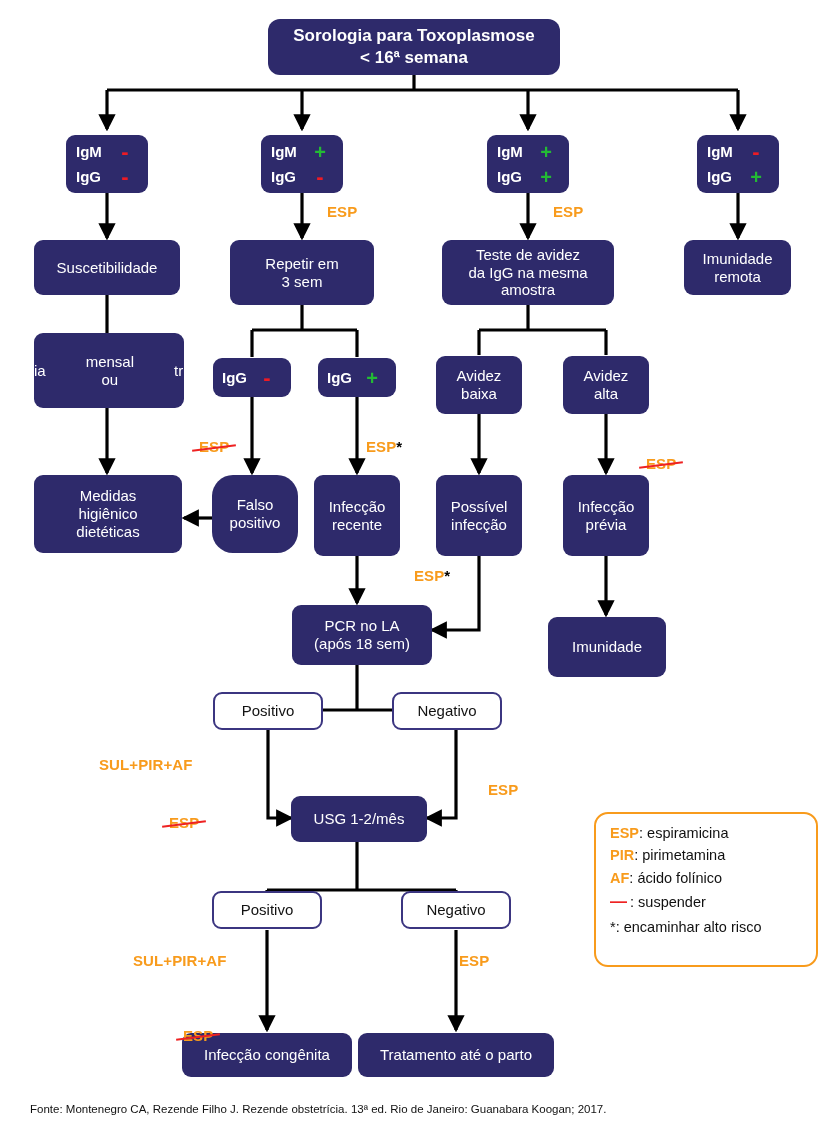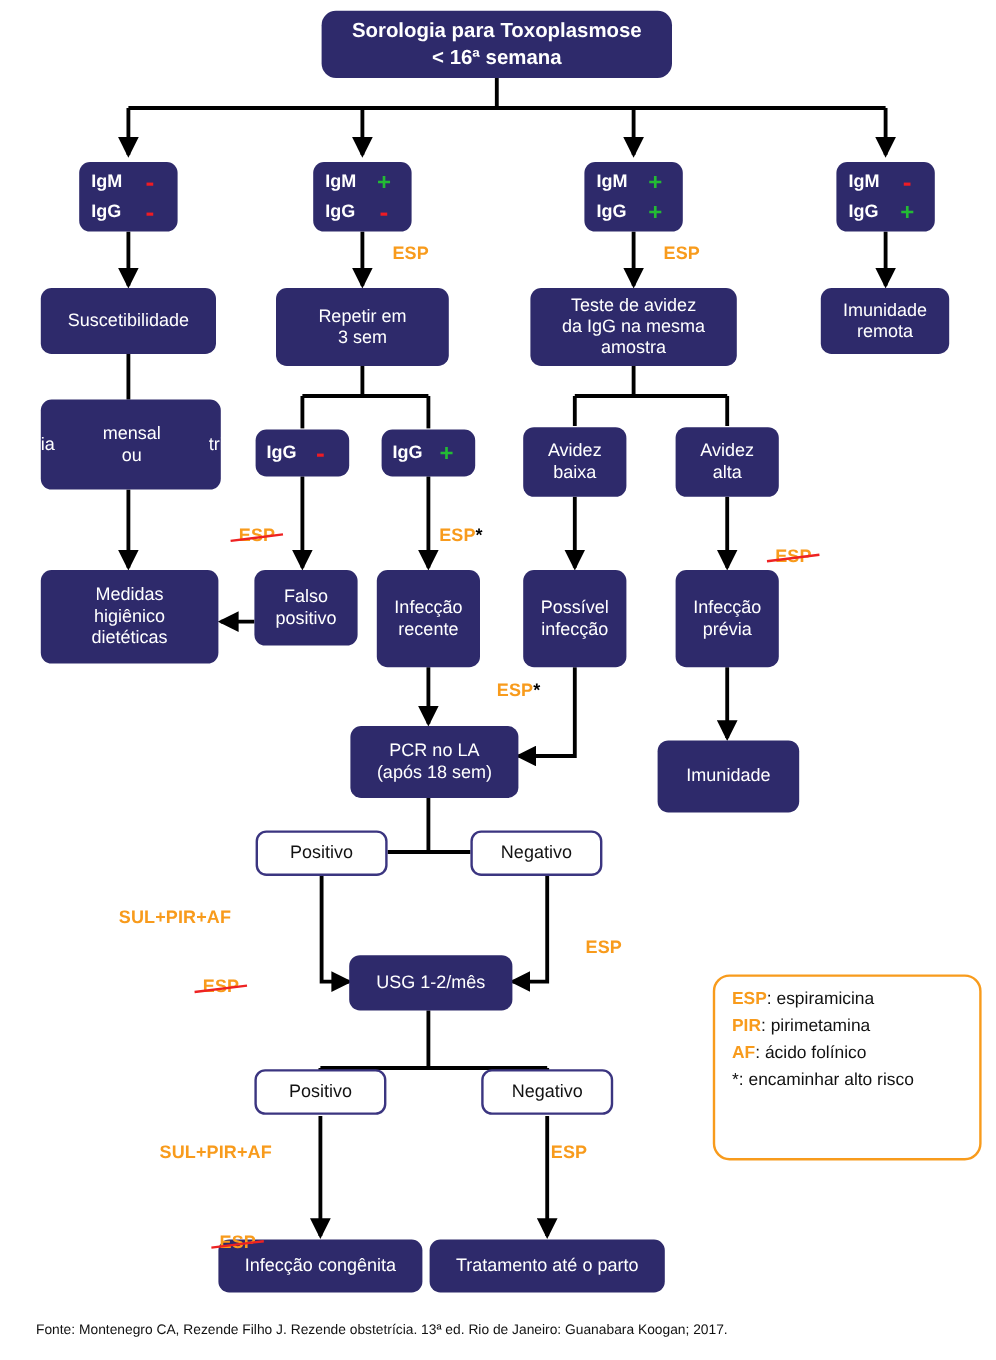--- a/index.html
+++ b/index.html
@@ -18,21 +18,21 @@
     display:flex;align-items:center;justify-content:center;
     text-align:center;line-height:1.18;
     border-radius:9px;
     background:#2e2a6b;color:#ffffff;
     font-size:15px;font-weight:400;
     padding:2px 4px;
     z-index:3;
   }
   .node.title{
     font-weight:bold;font-size:17px;border-radius:12px;
-    flex-direction:column;line-height:1.3;
+    flex-direction:column;line-height:1.3;margin-top:10px;
   }
   .node.title .sub{font-weight:bold;font-size:17px;}
   .node.white{
     background:#ffffff;color:#121212;
     border:2px solid #3b3580;border-radius:9px;font-size:15px;
   }
   
   .igbox{
     position:absolute;box-sizing:border-box;
     background:#2e2a6b;border-radius:9px;z-index:3;
@@ -239,21 +239,21 @@
     </div>
   </div>
 
   <div class="igbox wide" style="left:318px;top:358px;width:78px;height:39px;">
     <div class="igrow" style="height:100%;">
       <span class="iglabel">IgG</span>
       <span class="sign pos">+</span>
     </div>
   </div>
 
-  <div class="node" style="left:212px;top:475px;width:86px;height:63px;flex-direction:column;">
+  <div class="node" style="left:212px;top:475px;width:86px;height:78px;flex-direction:column;border-radius:21px;">
     <span>Falso</span>
     <span>positivo</span>
   </div>
 
   <div class="node" style="left:314px;top:475px;width:86px;height:81px;flex-direction:column;">
     <span>Infecção</span>
     <span>recente</span>
   </div>
 
   <div class="node" style="left:442px;top:240px;width:172px;height:65px;flex-direction:column;">
@@ -371,19 +371,22 @@
     <div class="row">
       <span class="k">ESP</span><span>: </span><span>espiramicina</span>
     </div>
     <div class="row">
       <span class="k">PIR</span><span>: </span><span>pirimetamina</span>
     </div>
     <div class="row">
       <span class="k">AF</span><span>: </span><span>ácido folínico</span>
     </div>
     <div class="row">
+      <span class="dash">—</span><span> : </span><span>suspender</span>
+    </div>
+    <div class="row">
       <span>*</span><span>: </span><span>encaminhar alto risco</span>
     </div>
   </div>
 
   <div id="source">Fonte: Montenegro CA, Rezende Filho J. Rezende obstetrícia. 13ª ed. Rio de Janeiro: Guanabara Koogan; 2017.</div>
 
 </div>
 
 </body></html>

